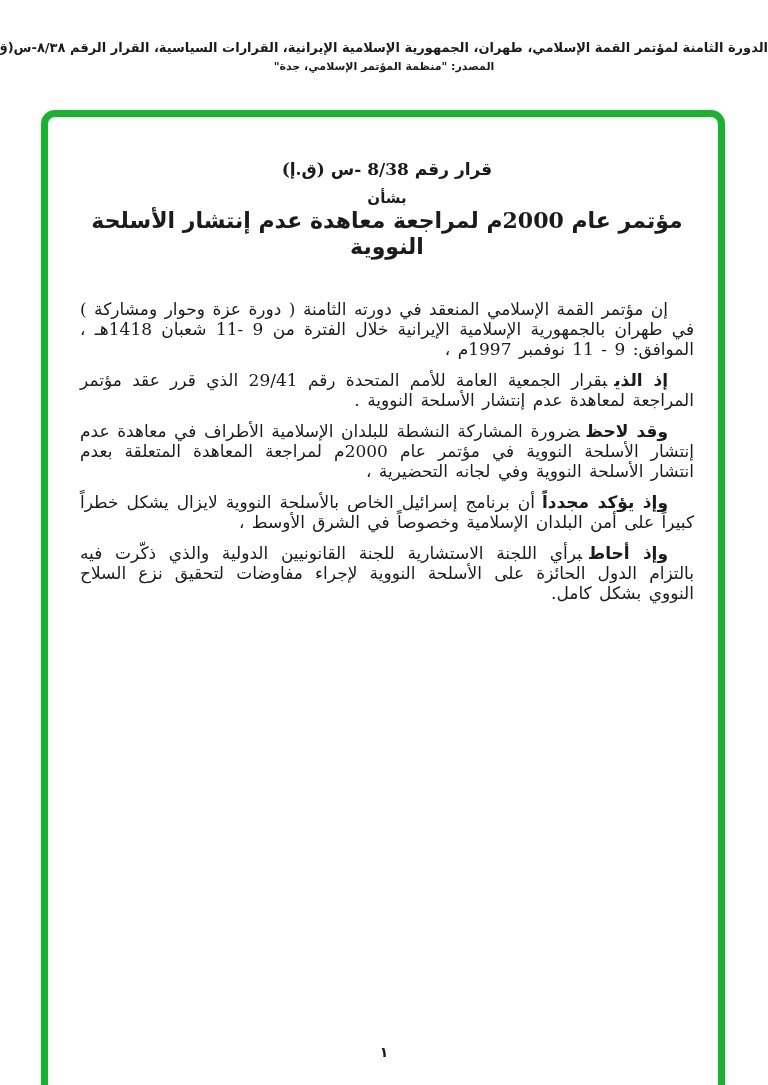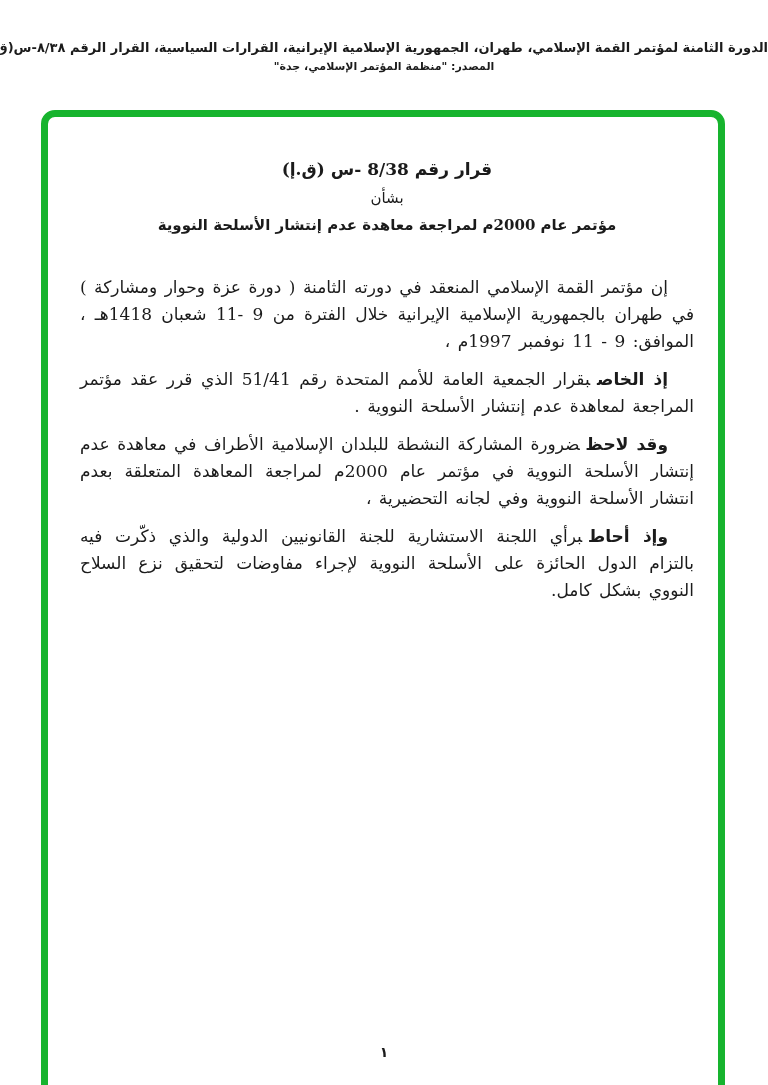--- a/index.html
+++ b/index.html
@@ -60,33 +60,33 @@
   }
   
   .title-block { text-align: center; }
   .title-block .t1 {
     font-size: 17px;
     font-weight: bold;
     margin-bottom: 10px;
   }
   .title-block .t2 {
     font-size: 15px;
-    font-weight: normal;
-    margin-bottom: 9px;
+    font-weight: bold;
+    margin-bottom: 0;
   }
   .title-block .t3 {
-    font-size: 15px;
+    font-size: 22px;
     font-weight: bold;
     margin-bottom: 40px;
   }
   
   .para {
     margin: 0 0 11px 0;
     font-size: 17px;
-    line-height: 27px;
+    line-height: 20px;
     text-align: justify;
     text-indent: 26px;
     word-spacing: 2px;
   }
   .para .lead {
     font-weight: bold;
     margin-left: 7px;
   }
   .para .lead:empty {
     margin-left: 0;
@@ -117,27 +117,28 @@
     <div class="content">
 
       <div class="title-block">
         <div class="t1">قرار رقم 8/38 -س (ق.إ)</div>
         <div class="t2">بشأن</div>
         <div class="t3">مؤتمر عام 2000م لمراجعة معاهدة عدم إنتشار الأسلحة النووية</div>
       </div>
 
       <p class="para"><span class="ptext">إن مؤتمر القمة الإسلامي المنعقد في دورته الثامنة ( دورة عزة وحوار ومشاركة ) في طهران بالجمهورية الإسلامية الإيرانية خلال الفترة من 9 -11 شعبان 1418هـ ، الموافق: 9 - 11 نوفمبر 1997م ،</span></p>
 
-      <p class="para"><span class="lead">إذ الخاص</span><span class="ptext">بقرار الجمعية العامة للأمم المتحدة رقم 51/41 الذي قرر عقد مؤتمر المراجعة لمعاهدة عدم إنتشار الأسلحة النووية .</span></p>
+      <p class="para"><span class="lead">إذ الذي</span><span class="ptext">بقرار الجمعية العامة للأمم المتحدة رقم 29/41 الذي قرر عقد مؤتمر المراجعة لمعاهدة عدم إنتشار الأسلحة النووية .</span></p>
 
 
 
       <p class="para"><span class="lead">وقد لاحظ</span><span class="ptext">ضرورة المشاركة النشطة للبلدان الإسلامية الأطراف في معاهدة عدم إنتشار الأسلحة النووية في مؤتمر عام 2000م لمراجعة المعاهدة المتعلقة بعدم انتشار الأسلحة النووية وفي لجانه التحضيرية ،</span></p>
 
 
+      <p class="para"><span class="lead">وإذ يؤكد مجدداً</span><span class="ptext">أن برنامج إسرائيل الخاص بالأسلحة النووية لايزال يشكل خطراً كبيراً على أمن البلدان الإسلامية وخصوصاً في الشرق الأوسط ،</span></p>
 
       <p class="para"><span class="lead">وإذ أحاط</span><span class="ptext">برأي اللجنة الاستشارية للجنة القانونيين الدولية والذي ذكّرت فيه بالتزام الدول الحائزة على الأسلحة النووية لإجراء مفاوضات لتحقيق نزع السلاح النووي بشكل كامل.</span></p>
 
     </div>
   </div>
 
   <div class="page-num">١</div>
 
 </div>
 

